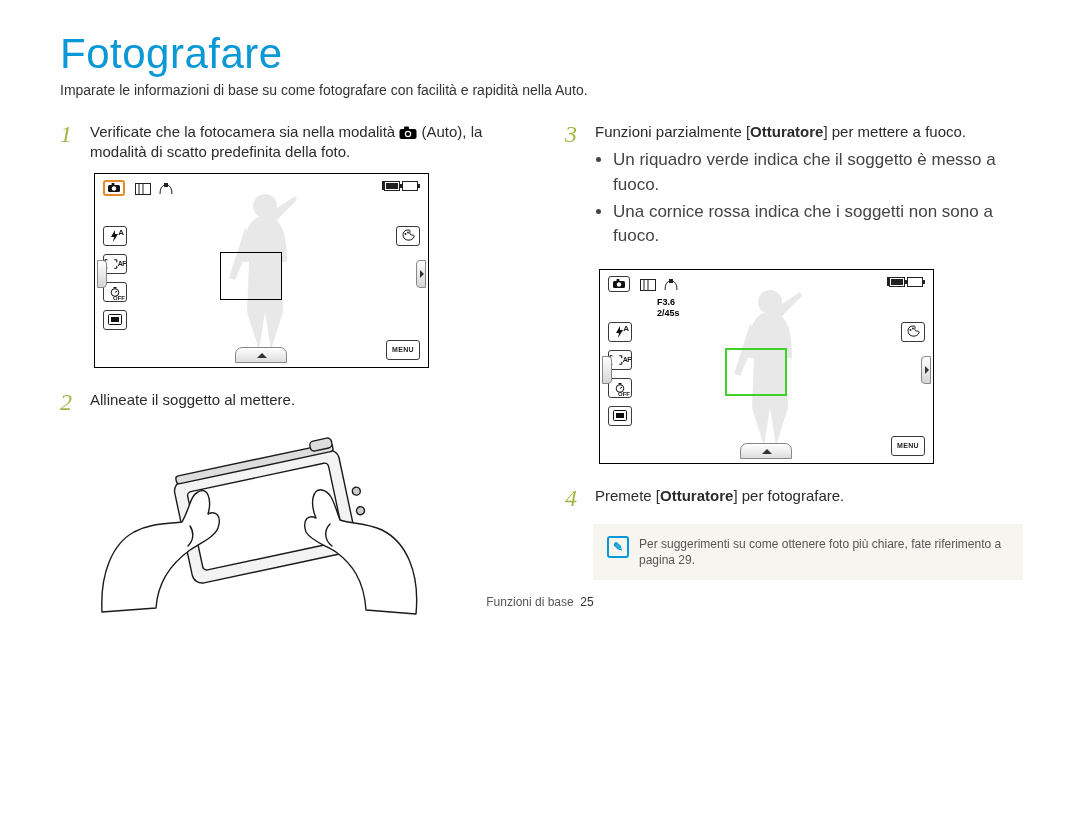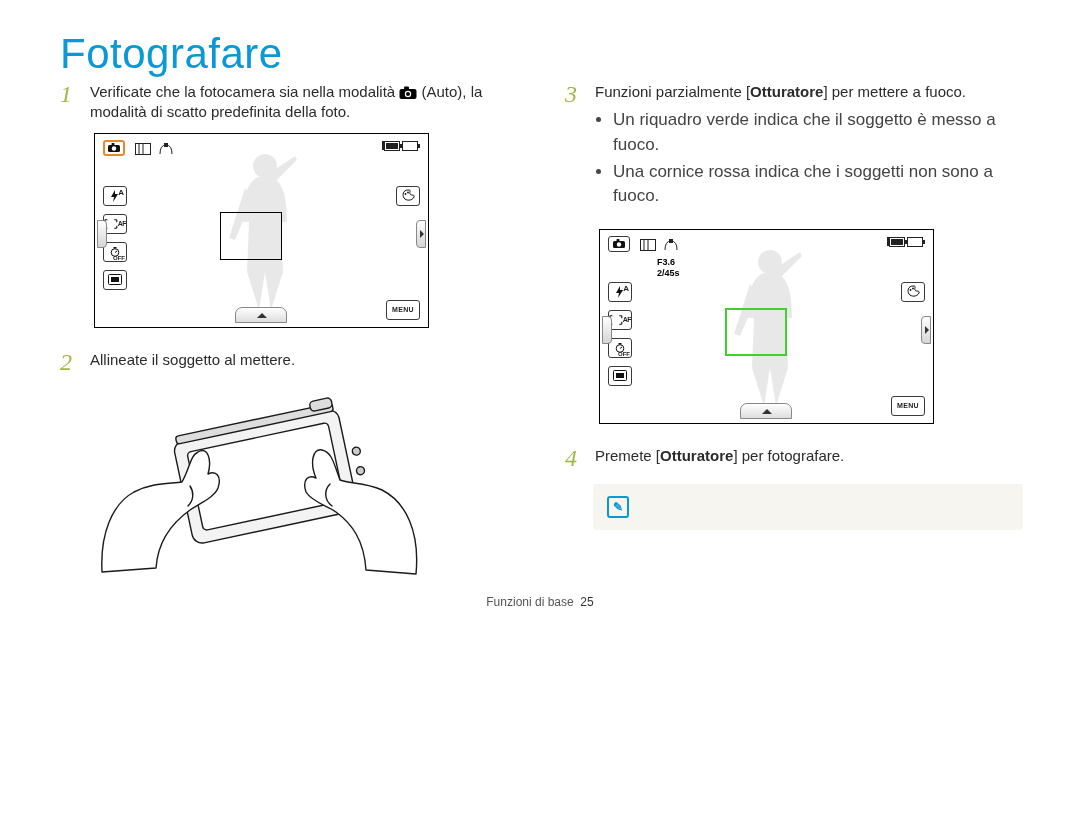--- a/index.html
+++ b/index.html
@@ -225,20 +225,21 @@
     color: #555;
   }
   .footer .pg { color: #333; }
 </style>
 </head>
 <body>
 
 <div class="page">
 
   <h1 class="title">Fotografare</h1>
+  <div class="subtitle">Imparate le informazioni di base su come fotografare con facilità e rapidità nella Auto.</div>
 
   <div class="columns">
 
     <div class="col">
 
       <div class="step">
         <div class="step-num">1</div>
         <div class="step-body">
           <span>Verificate che la fotocamera sia nella modalità </span>
           <span class="icon-cam">
@@ -468,20 +469,21 @@
 
       <div class="step">
         <div class="step-num">4</div>
         <div class="step-body">
           <span>Premete [</span><b>Otturatore</b><span>] per fotografare.</span>
         </div>
       </div>
 
       <div class="notebox">
         <div class="note-icon">✎</div>
+        <div class="note-text">Per suggerimenti su come ottenere foto più chiare, fate riferimento a pagina 29.</div>
       </div>
 
     </div>
 
   </div>
 
   <div class="footer">
     <span>Funzioni di base</span>&nbsp;
     <span class="pg">25</span>
   </div>

